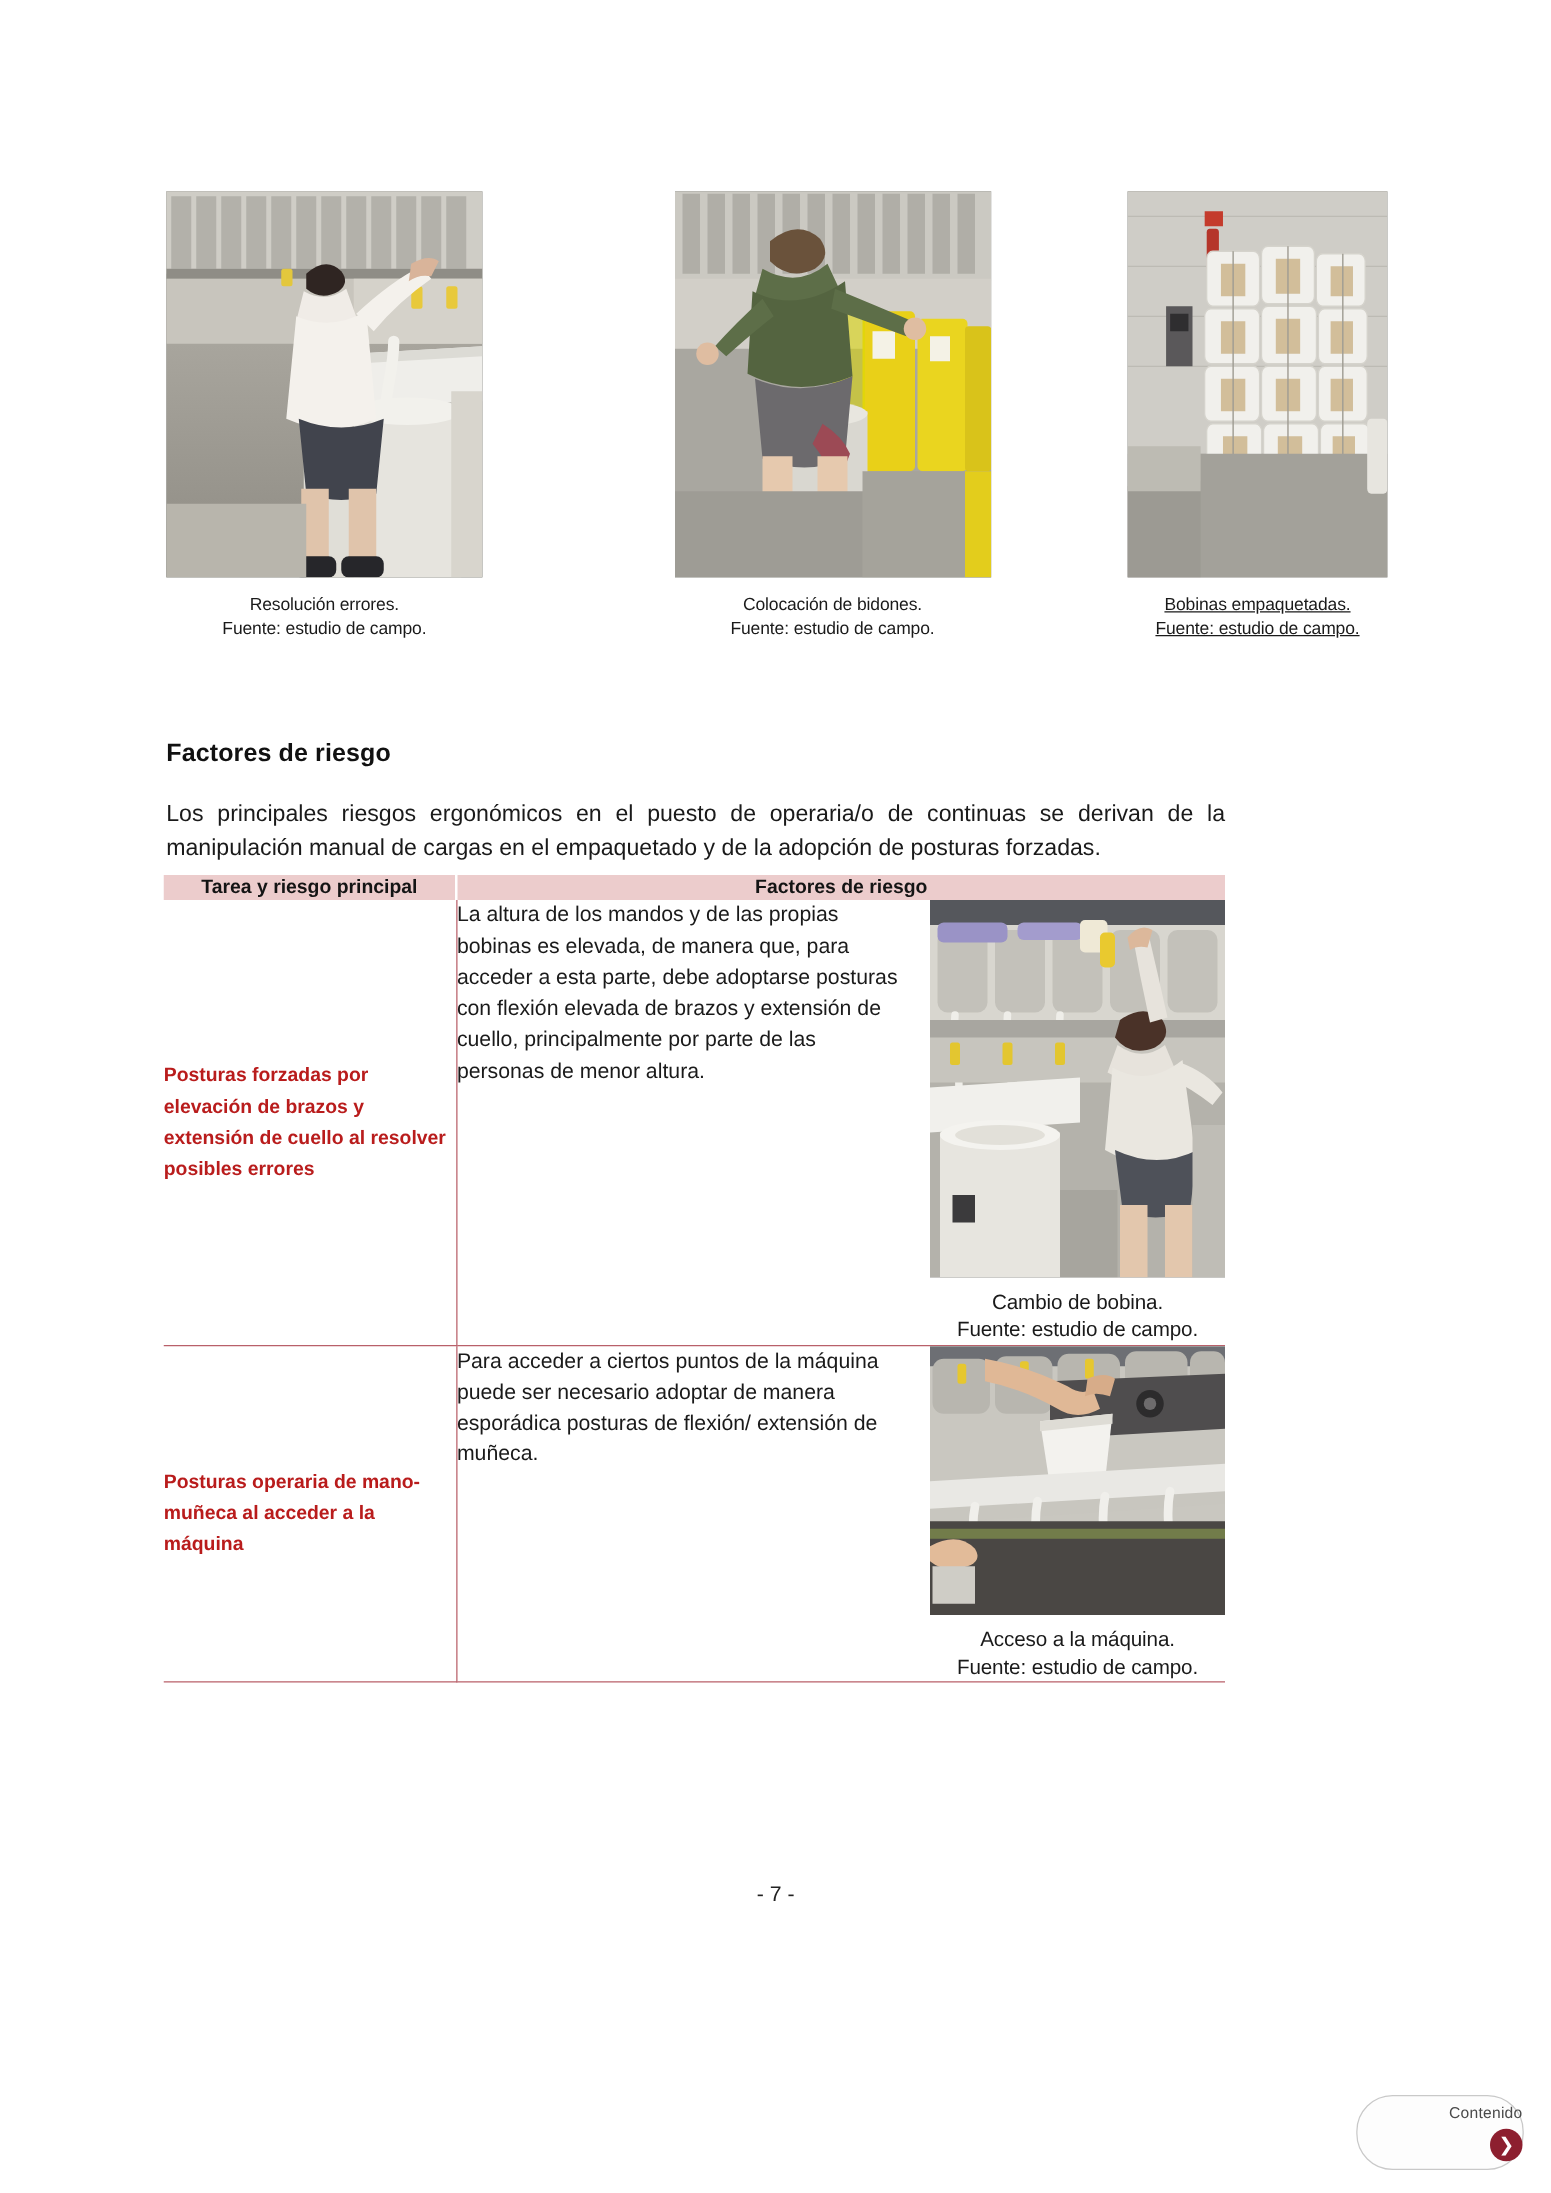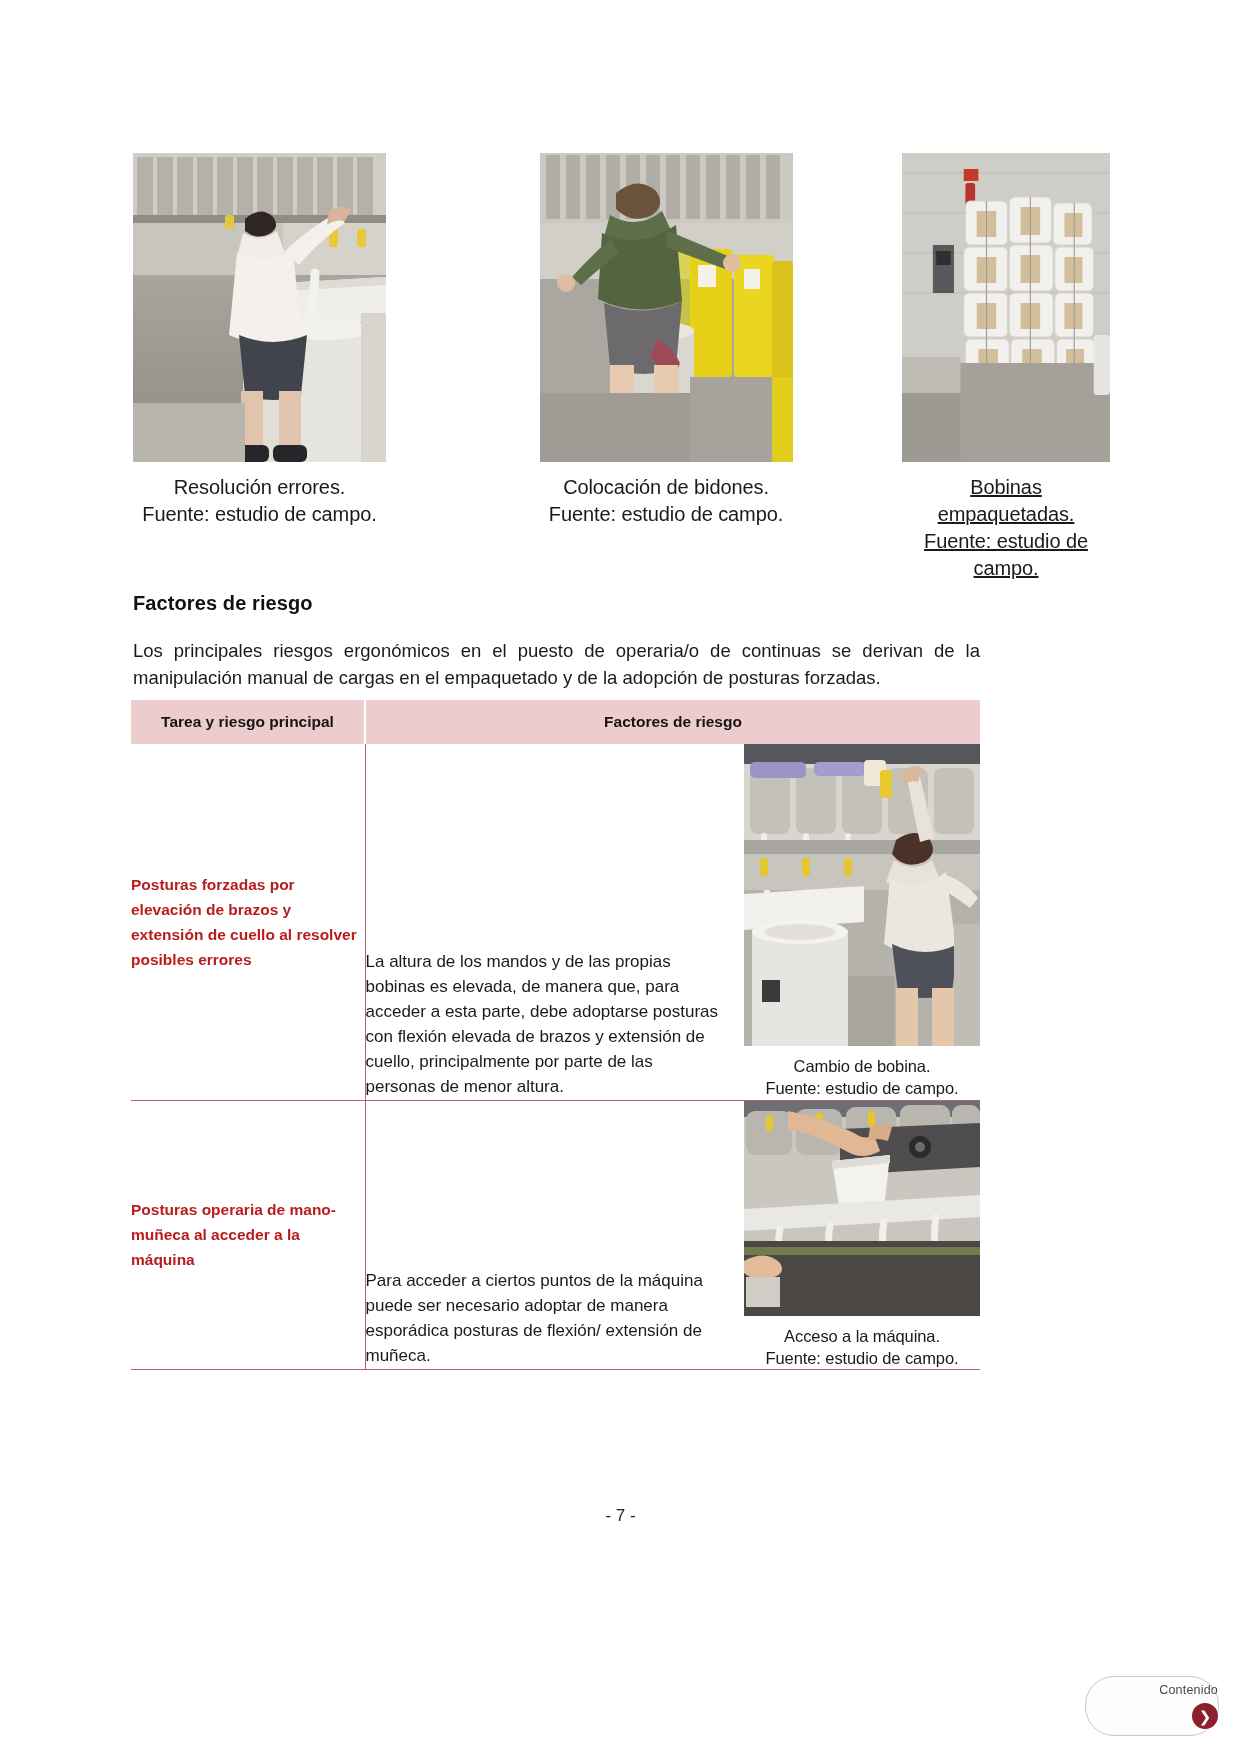--- a/index.html
+++ b/index.html
@@ -39,21 +39,21 @@
     width: 100%;
     height: 309px;
     position: relative;
     overflow: hidden;
     border: 0;
     background: #9a9a96;
   }
   .photo-caption {
     margin-top: 12px;
     text-align: center;
-    font-size: 20px;
+    font-size: 14px;
     line-height: 1.35;
     color: #1a1a1a;
     font-family: "Liberation Sans", sans-serif;
     letter-spacing: -0.1px;
   }
 
   
   .section-heading {
     position: absolute;
     left: 133px;
@@ -81,21 +81,21 @@
     top: 700px;
     width: 849px;
     border-collapse: collapse;
     table-layout: fixed;
   }
   .risk-table th {
     background: #eccccc;
     font-size: 15.5px;
     font-weight: bold;
     color: #141414;
-    padding: 13px 10px;
+    padding: 1px 10px;
     text-align: center;
     border-right: 2px solid #ffffff;
   }
   .risk-table th:last-child { border-right: 0; }
   .risk-table th.left-head {
     width: 213px;
     text-align: center;
   }
   .risk-table td {
     vertical-align: middle;
@@ -111,21 +111,21 @@
     padding: 10px 20px 10px 14px;
     border-right: 1.3px solid #b9606a;
     vertical-align: middle;
   }
   .cell-factors {
     padding: 14px 10px 14px 22px;
     vertical-align: middle;
   }
   .factor-inner {
     display: flex;
-    align-items: flex-end;
+    align-items: flex-start;
     gap: 18px;
   }
   .factor-text {
     font-size: 17px;
     line-height: 1.47;
     color: #1a1a1a;
     flex: 1 1 auto;
   }
   .factor-figure {
     flex: 0 0 auto;

